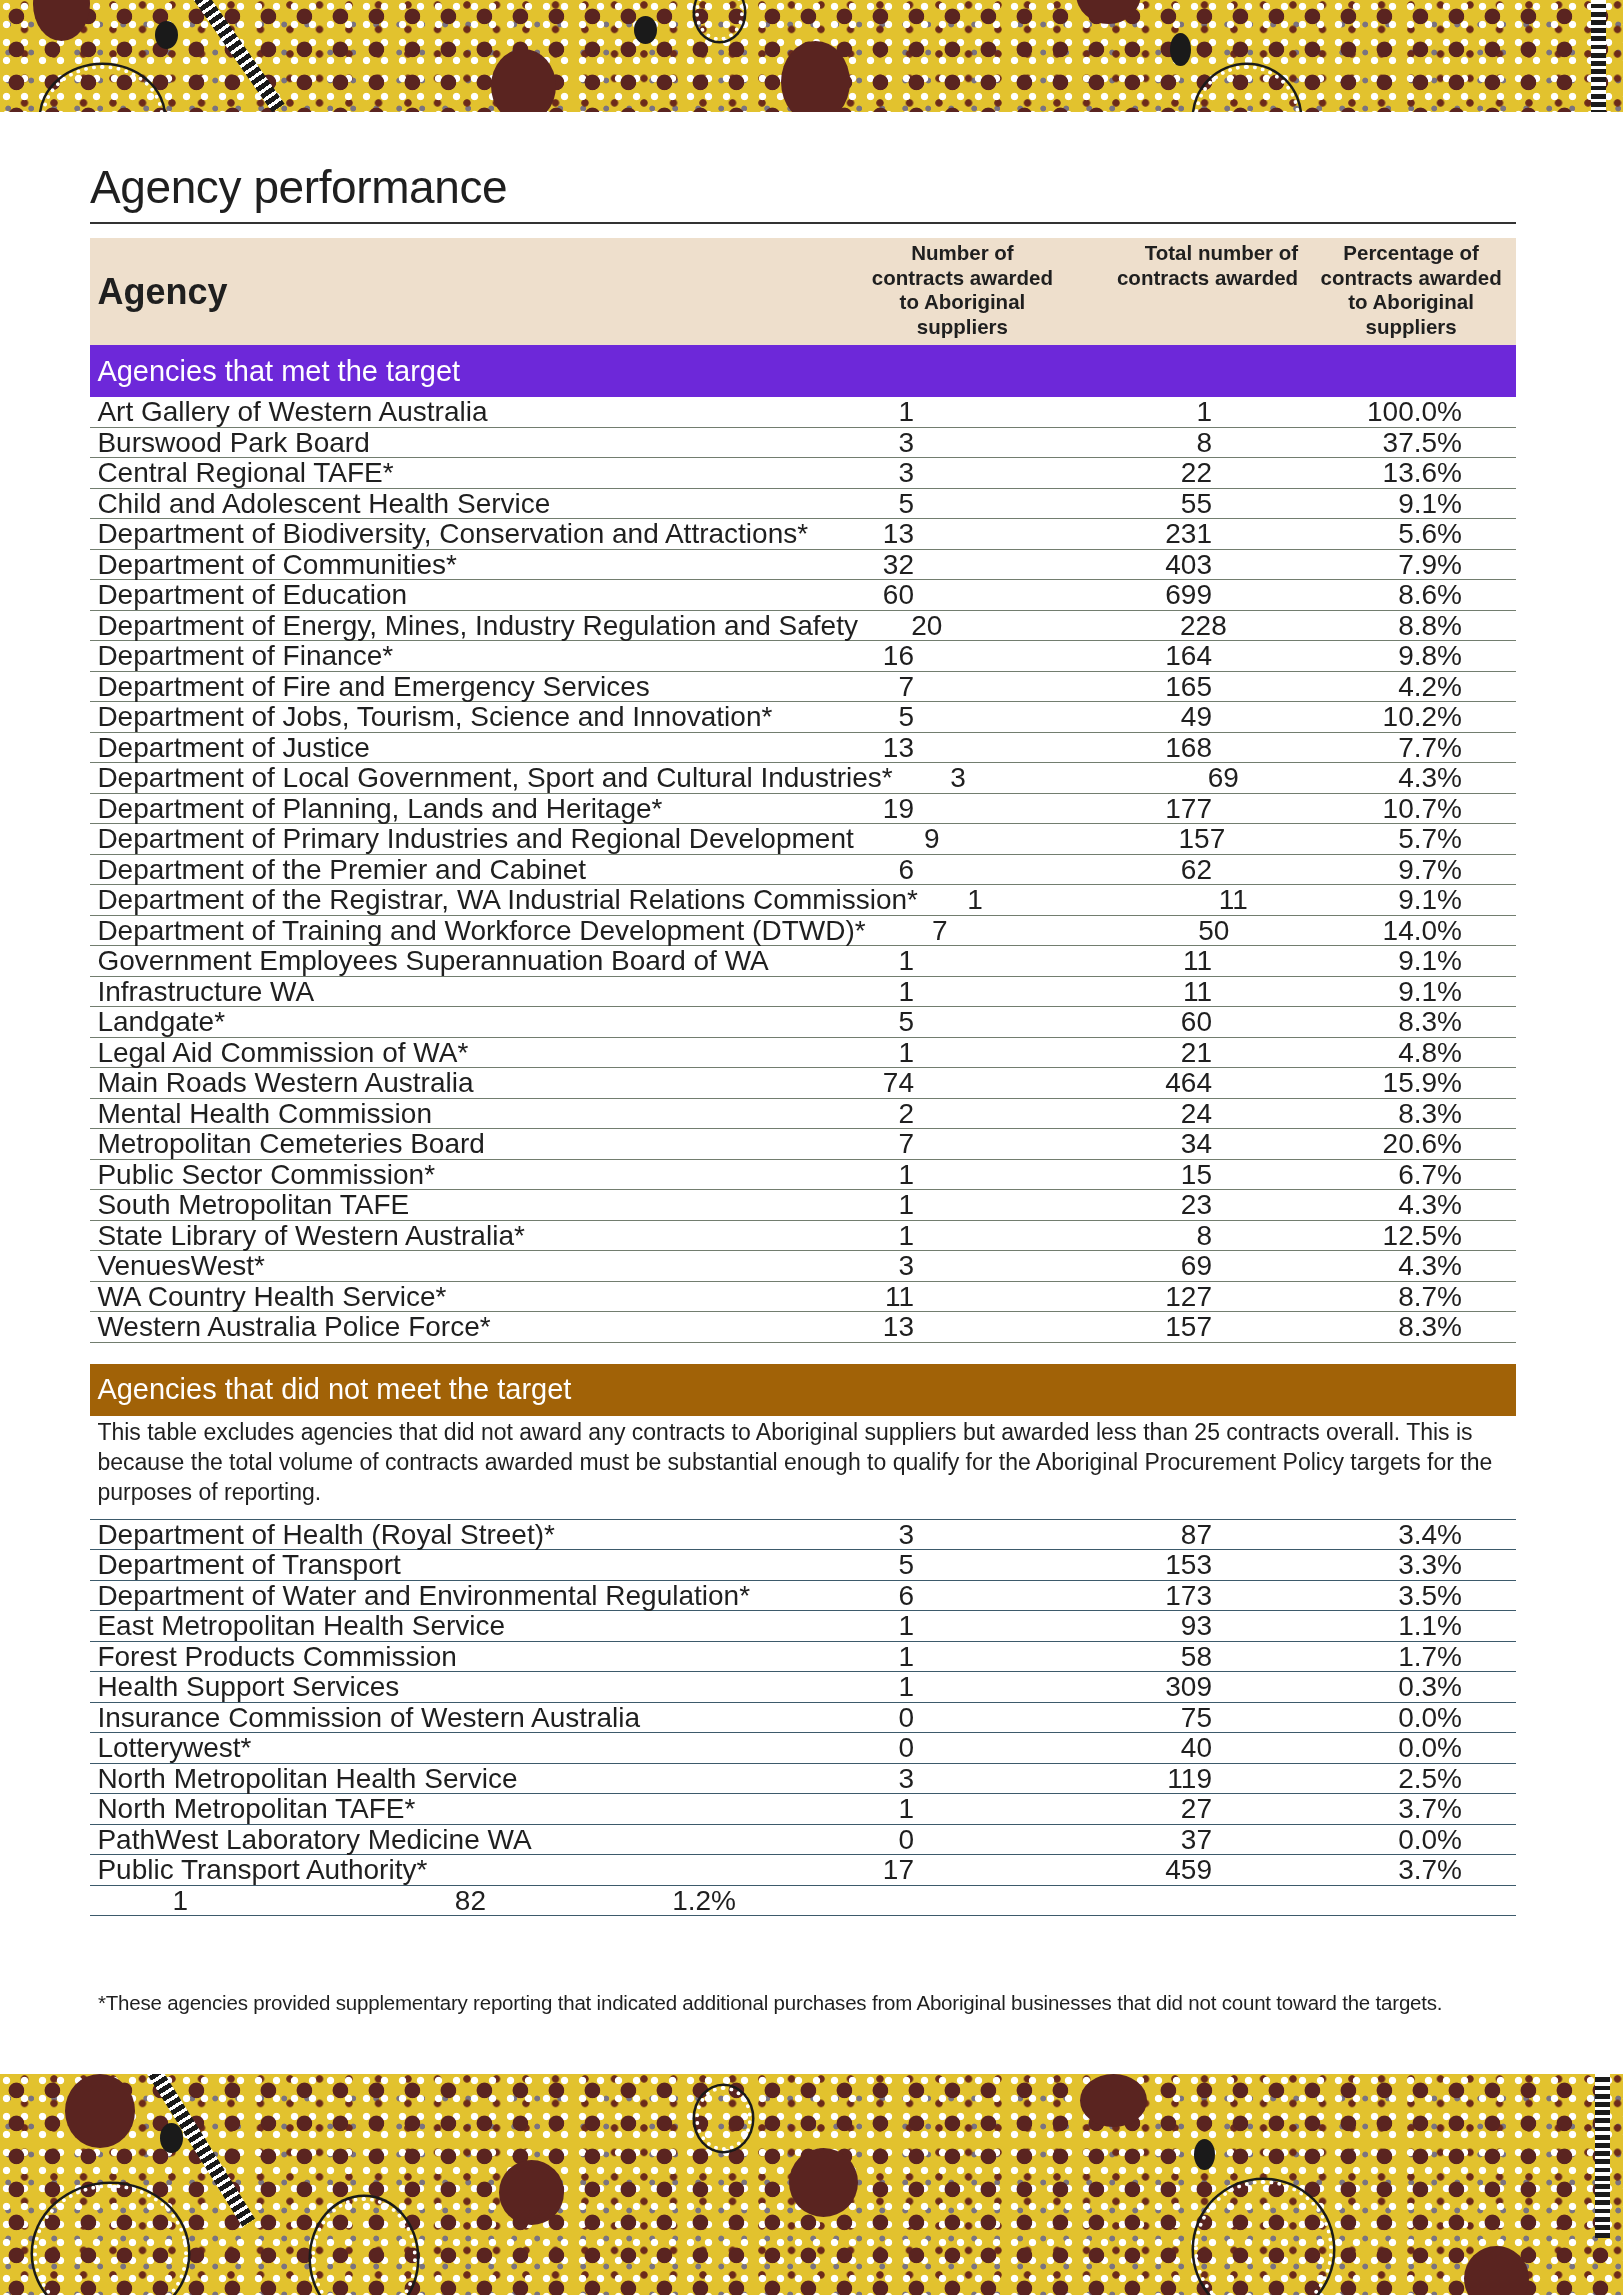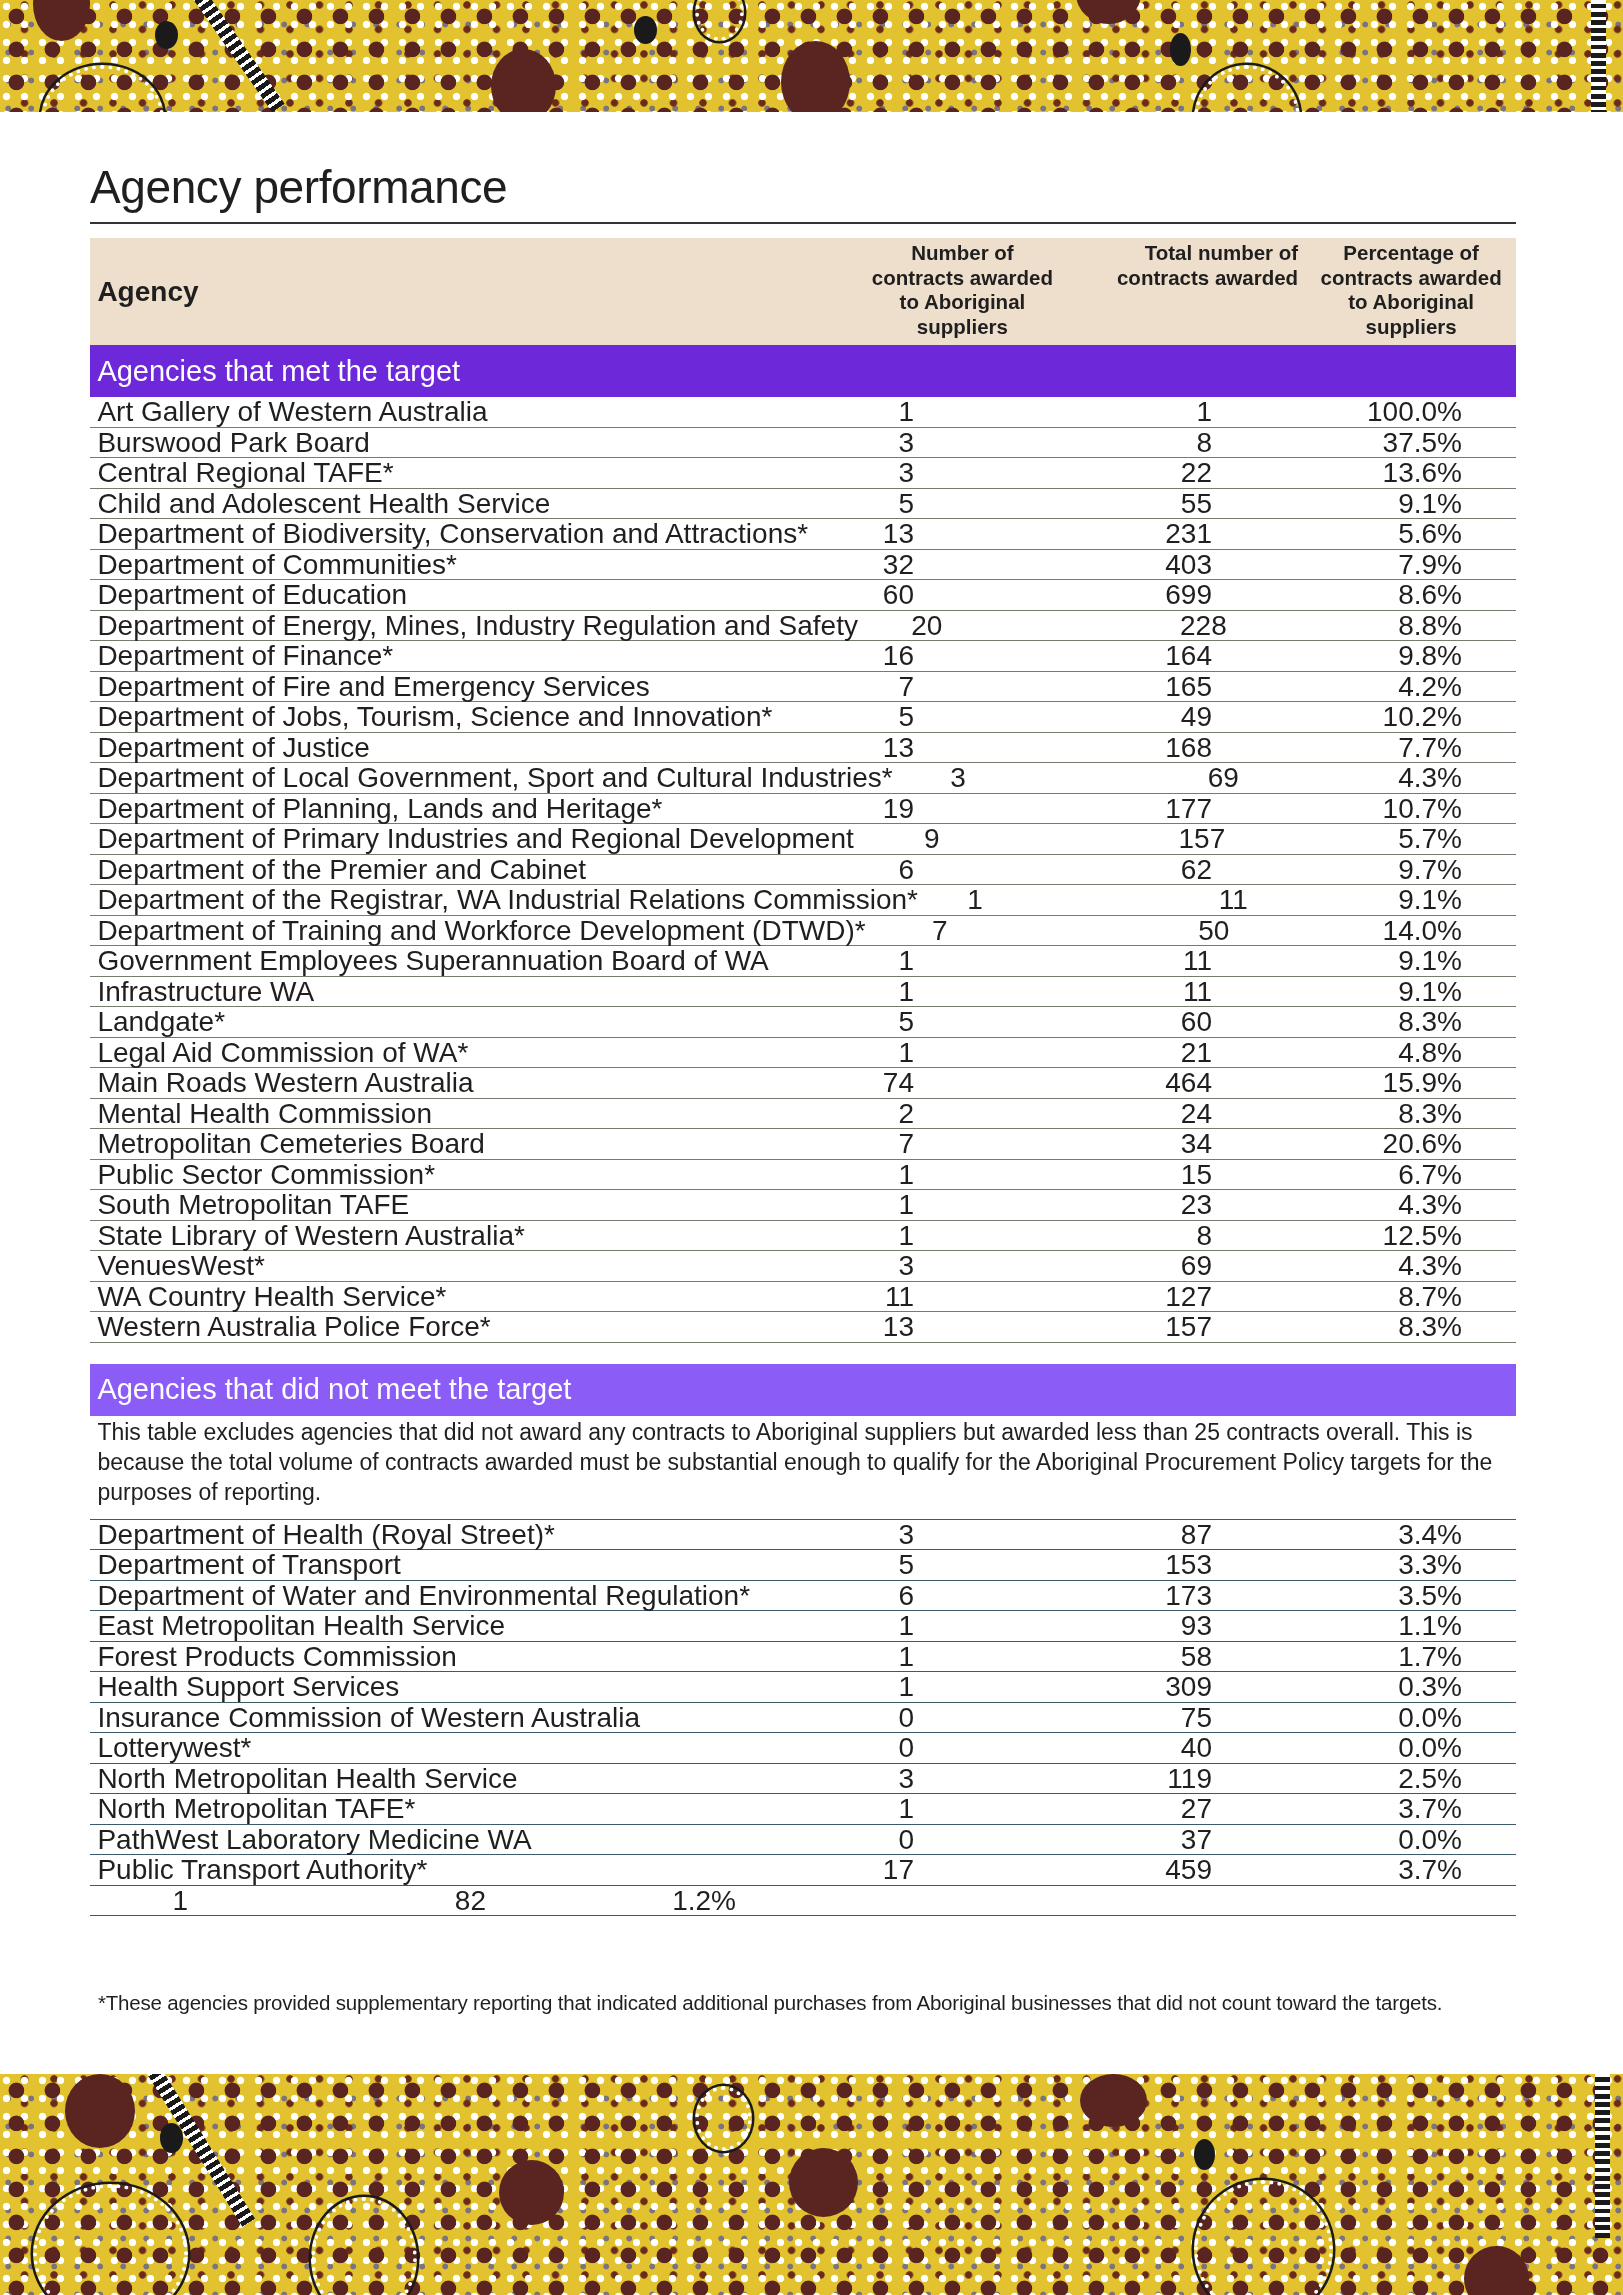--- a/index.html
+++ b/index.html
@@ -30,35 +30,35 @@
   .page-title {
     font-size: 46px; font-weight: normal; color: #1f1f1f; margin: 0;
     letter-spacing: -0.4px; line-height: 65px; height: 65px;
   }
   .title-rule { height: 2.5px; background: #333333; margin-top: 1.6px; }
 
   .table-head {
     margin-top: 14px; background: #eedfcc; height: 107px;
     display: flex; align-items: center; position: relative;
   }
-  .th-agency { font-weight: bold; font-size: 28px; padding-left: 7.4px; flex: 1; }
+  .th-agency { font-weight: bold; font-size: 36px; padding-left: 7.4px; flex: 1; }
   .th-col {
     font-weight: bold; font-size: 20.5px; text-align: center; line-height: 24.5px;
     align-self: flex-start; padding-top: 3.3px;
   }
   .th-c1 { width: 200px; }
   .th-c2 { width: 221px; margin-left: 14.7px; text-align: right; }
   .th-c3 { width: 200px; margin-left: 13px; margin-right: 4.9px; }
 
   .section-bar {
     height: 52px; display: flex; align-items: center; padding-left: 7.4px;
     color: #ffffff; font-size: 29px;
   }
   .section-met { background: #6d28d9; }
-  .section-notmet { background: #8b5cf6; margin-top: 21px; }
+  .section-notmet { background: #a16207; margin-top: 21px; }
 
   .row {
     display: flex; align-items: center; height: 29.5px; font-size: 28px;
     border-bottom: 1.6px solid #727d6f; line-height: 29.5px;
   }
   .rows-notmet .row { border-bottom-color: #3d5a6b; }
   .rows-notmet { border-top: 1.6px solid #3d5a6b; margin-top: 11.5px; }
   .c-name { flex: 1; padding-left: 7.4px; white-space: nowrap; }
   .c-n1 { width: 98px; text-align: right; margin-right: 200px; }
   .c-n2 { width: 98px; text-align: right; margin-right: 144px; }

